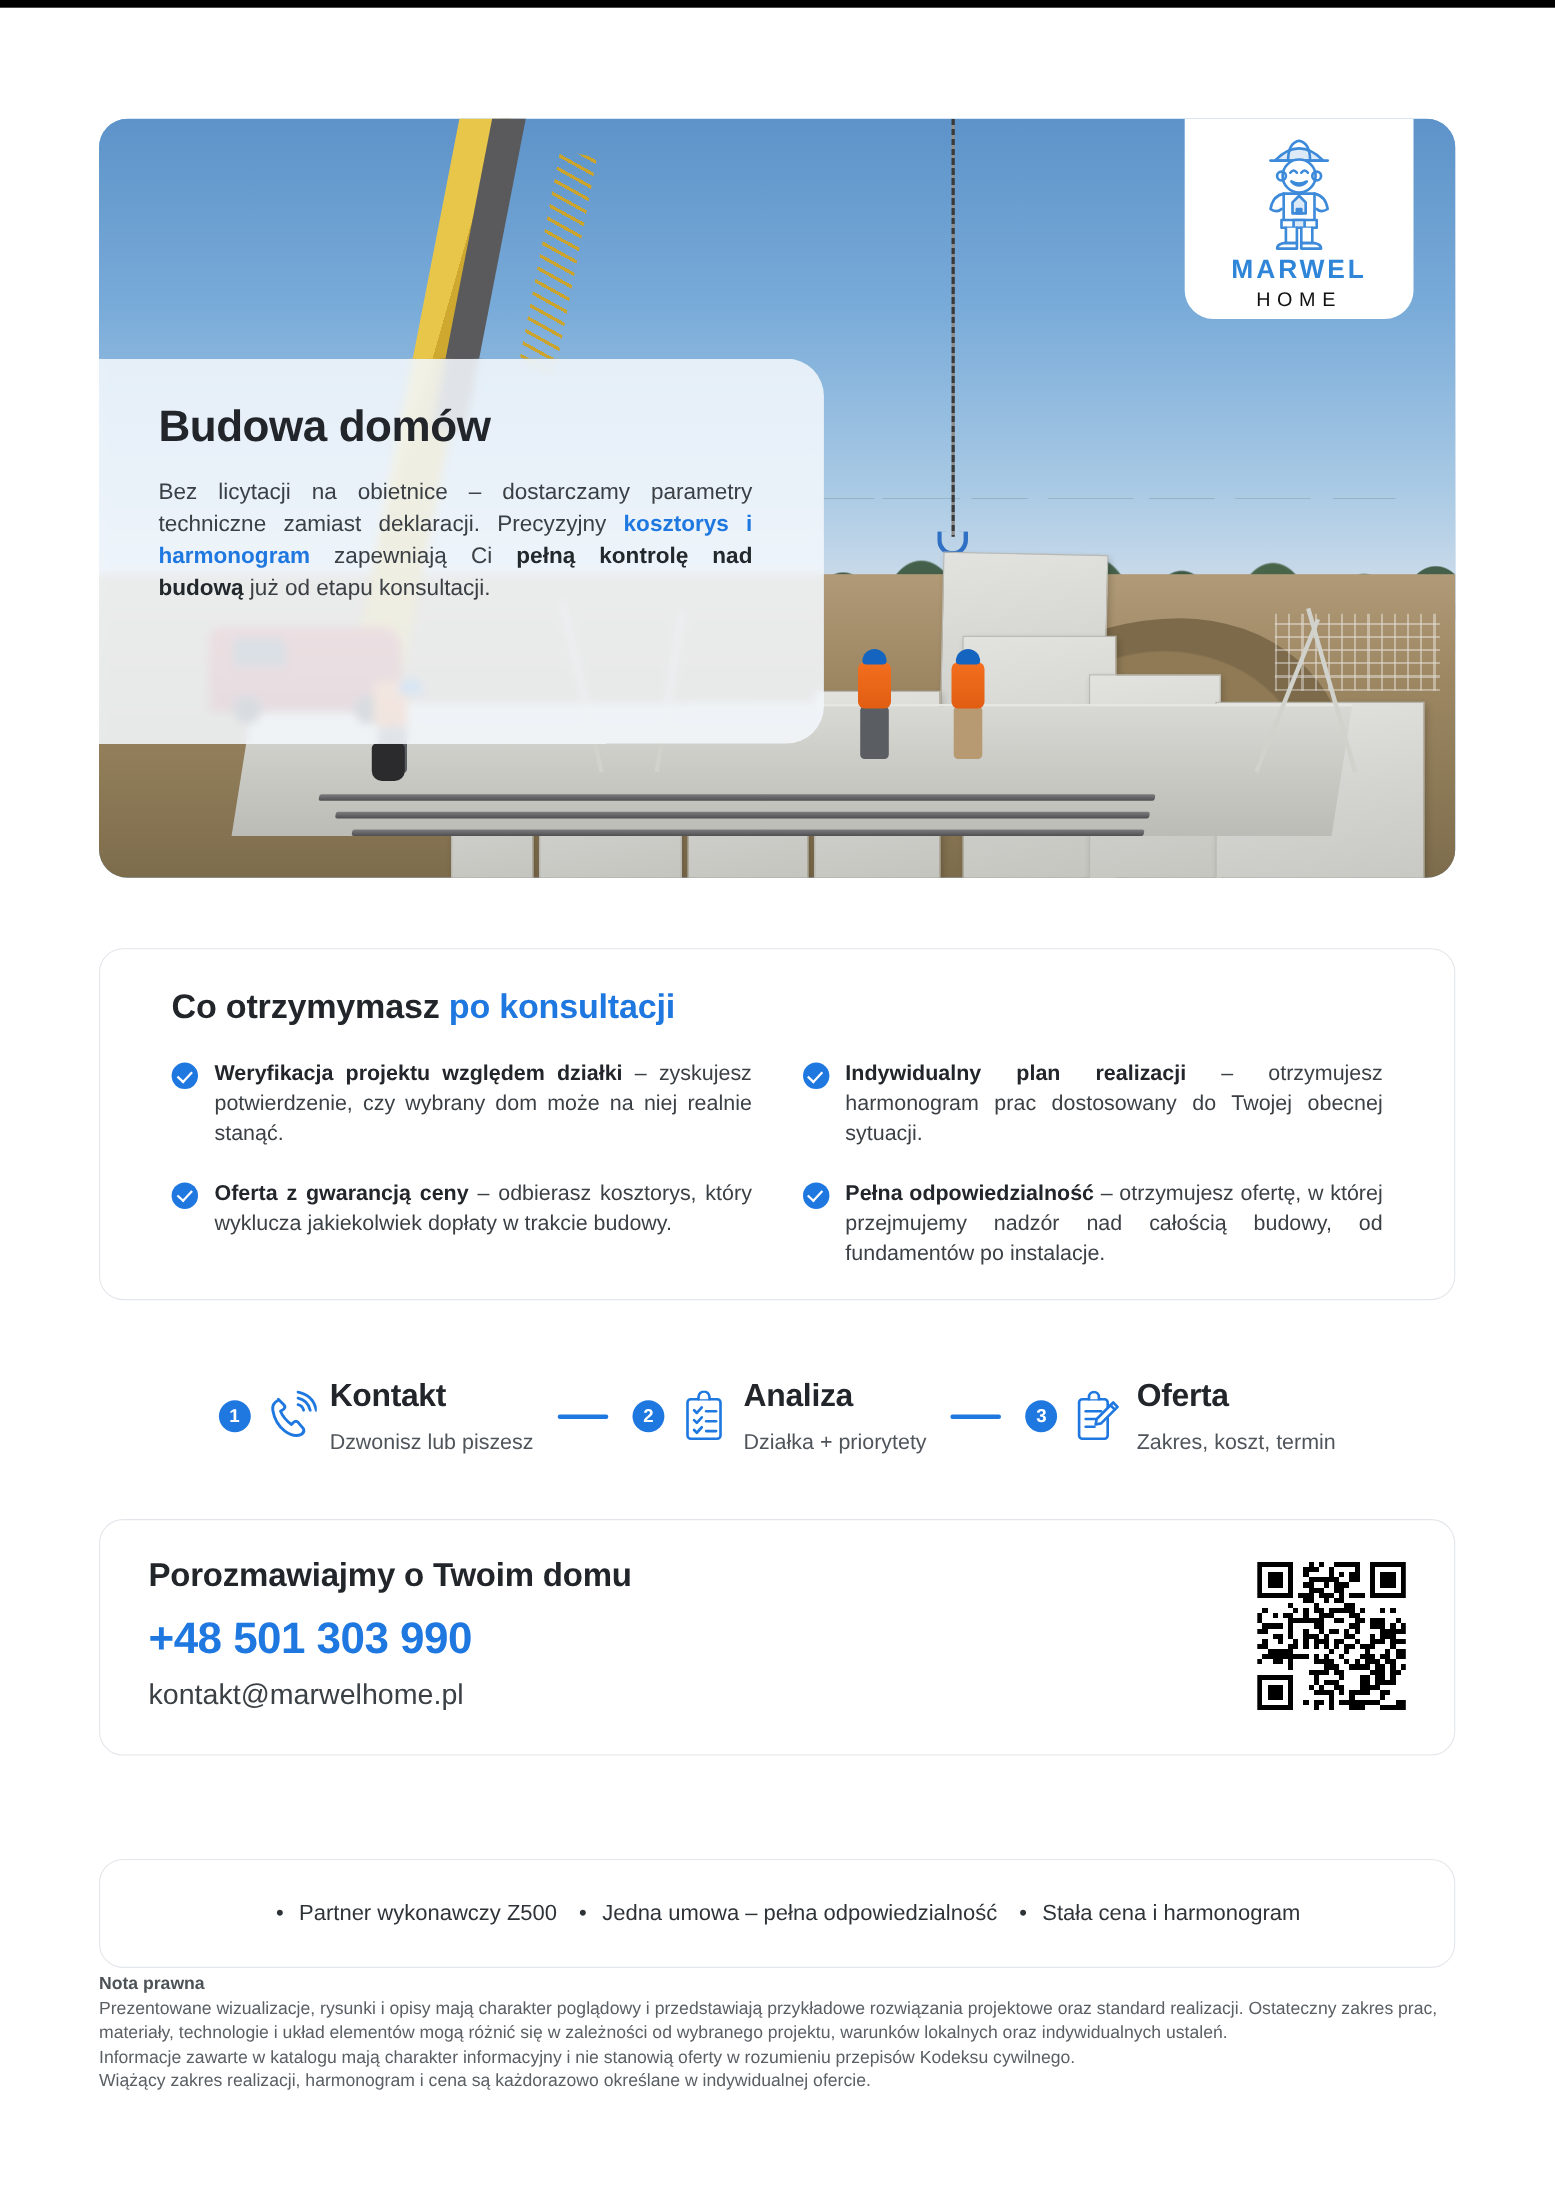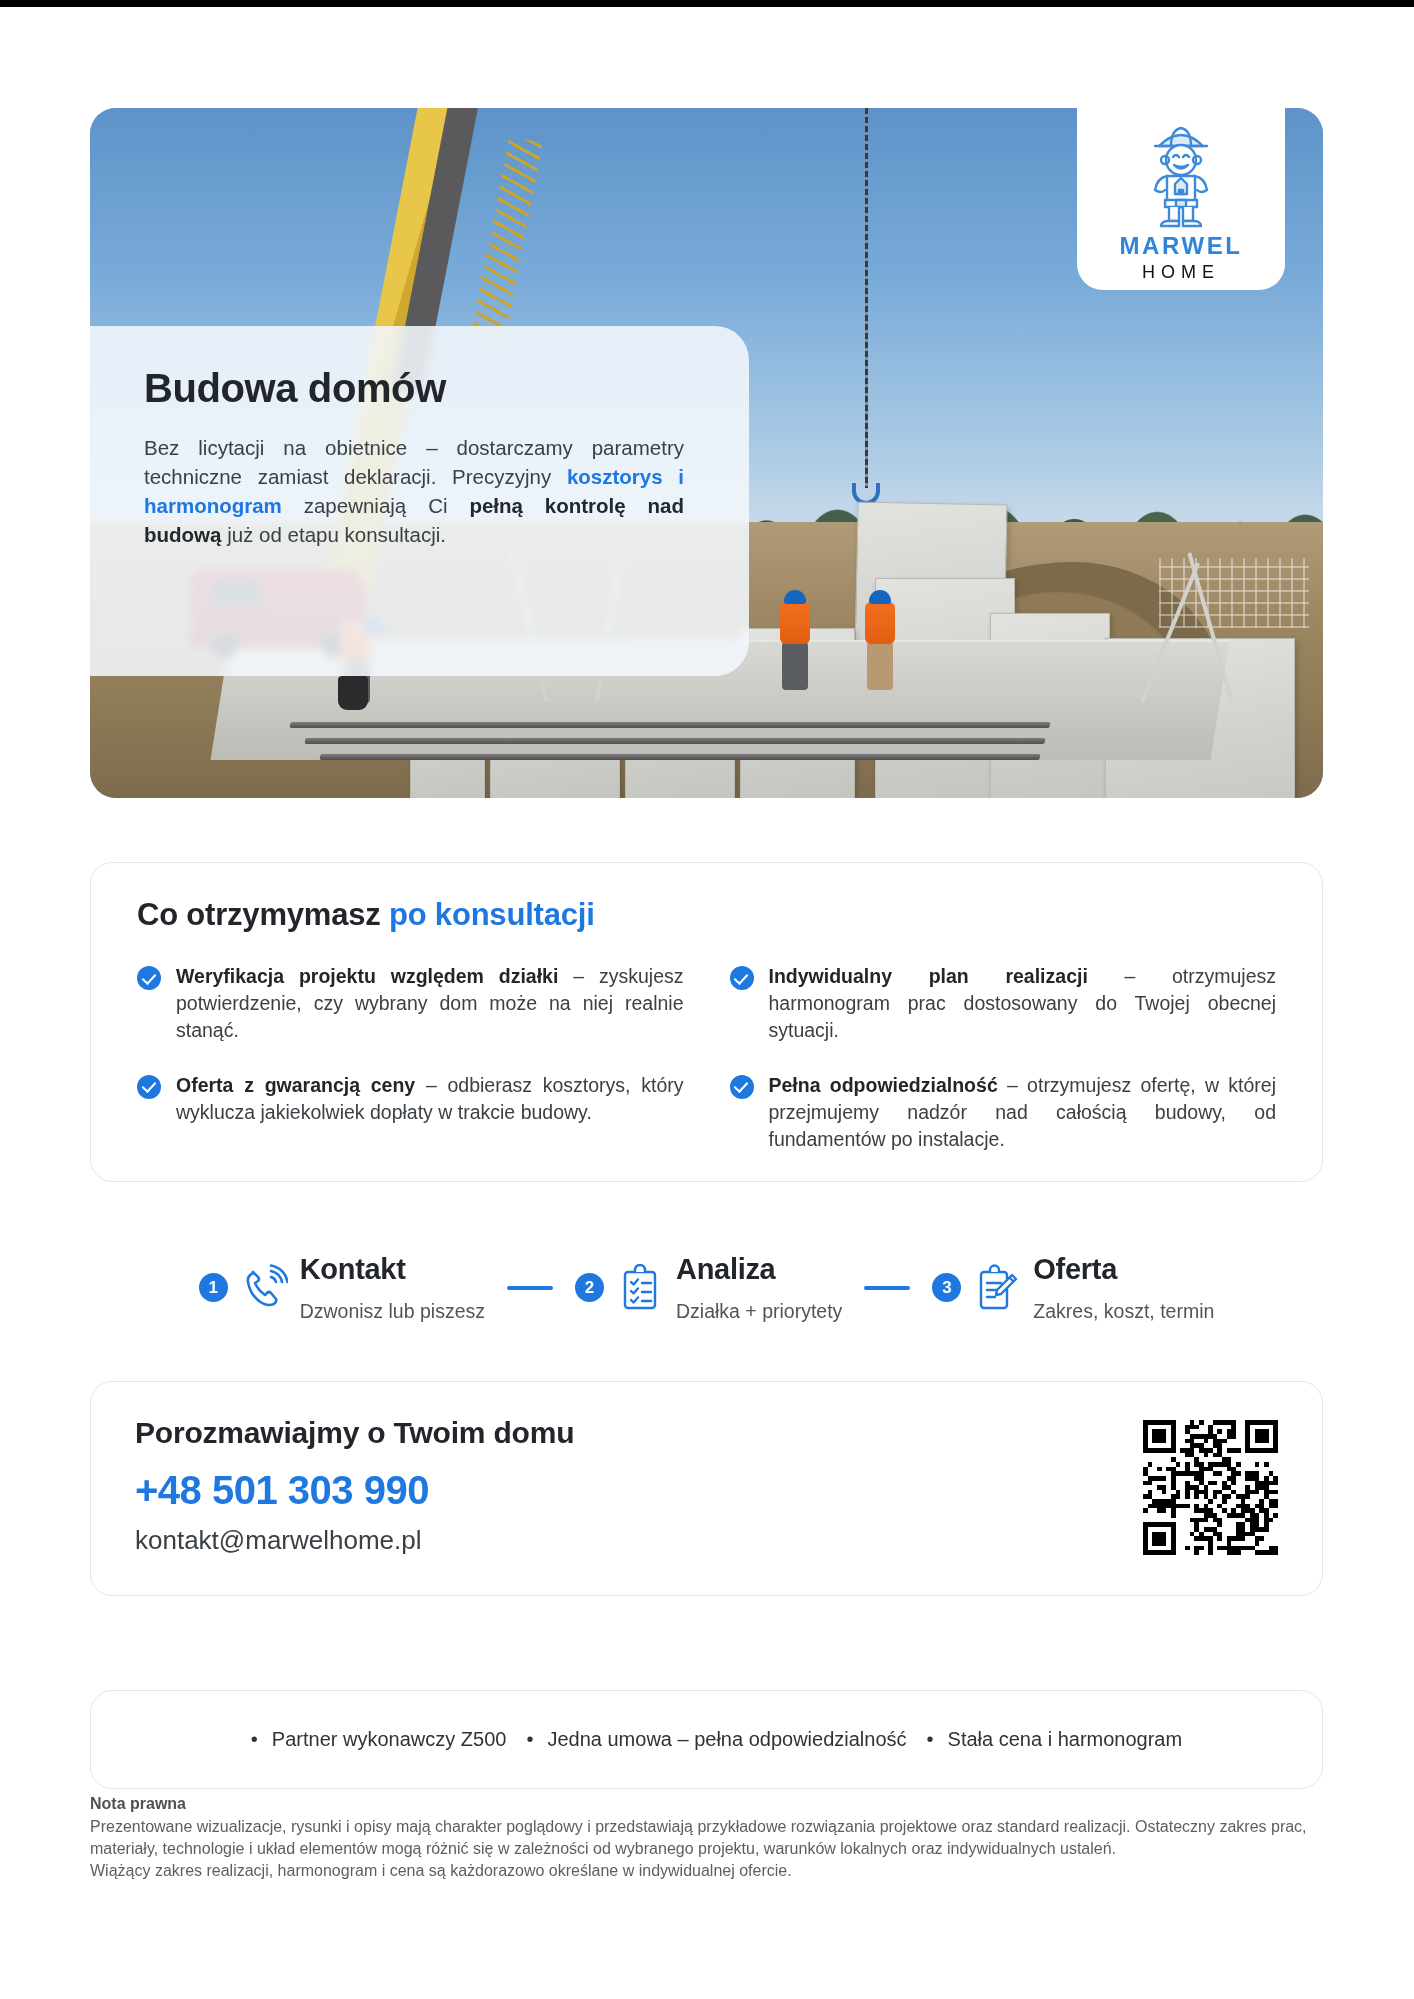--- a/index.html
+++ b/index.html
@@ -260,21 +260,21 @@
     font-size: 18px; color: #111; letter-spacing: 6px; margin-top: 2px;
   }
 
   
   .card {
     position: absolute;
     border: 1.5px solid #e3e6ea;
     border-radius: 22px;
     background: #fff;
   }
-  .benefits { left: 90px; top: 862px; width: 1233px; height: 320px; padding: 34px 46px; }
+  .benefits { left: 90px; top: 862px; width: 1233px; height: 320px; padding: 34px 65px; }
   .benefits-title {
     font-size: 31px; font-weight: 700; color: #22262b; letter-spacing: -.2px;
   }
   .benefits-title .blue { color: #1f78e0; }
 
   .b-grid {
     margin-top: 30px;
     display: grid;
     grid-template-columns: 1fr 1fr;
     column-gap: 46px;
@@ -994,16 +994,17 @@
 
   <div class="card badges" id="badges-bar">
       <div class="badge">Partner wykonawczy Z500</div>
       <div class="badge">Jedna umowa – pełna odpowiedzialność</div>
       <div class="badge">Stała cena i harmonogram</div>
     </div>
 
   <div class="legal">
     <div class="legal-h">Nota prawna</div>
     <div class="legal-p">Prezentowane wizualizacje, rysunki i opisy mają charakter poglądowy i przedstawiają przykładowe rozwiązania projektowe oraz standard realizacji. Ostateczny zakres prac, materiały, technologie i układ elementów mogą różnić się w zależności od wybranego projektu, warunków lokalnych oraz indywidualnych ustaleń.</div>
+    <div class="legal-p">Informacje zawarte w katalogu mają charakter informacyjny i nie stanowią oferty w rozumieniu przepisów Kodeksu cywilnego.</div>
     <div class="legal-p">Wiążący zakres realizacji, harmonogram i cena są każdorazowo określane w indywidualnej ofercie.</div>
   </div>
 
 </div>
 
 </body></html>

